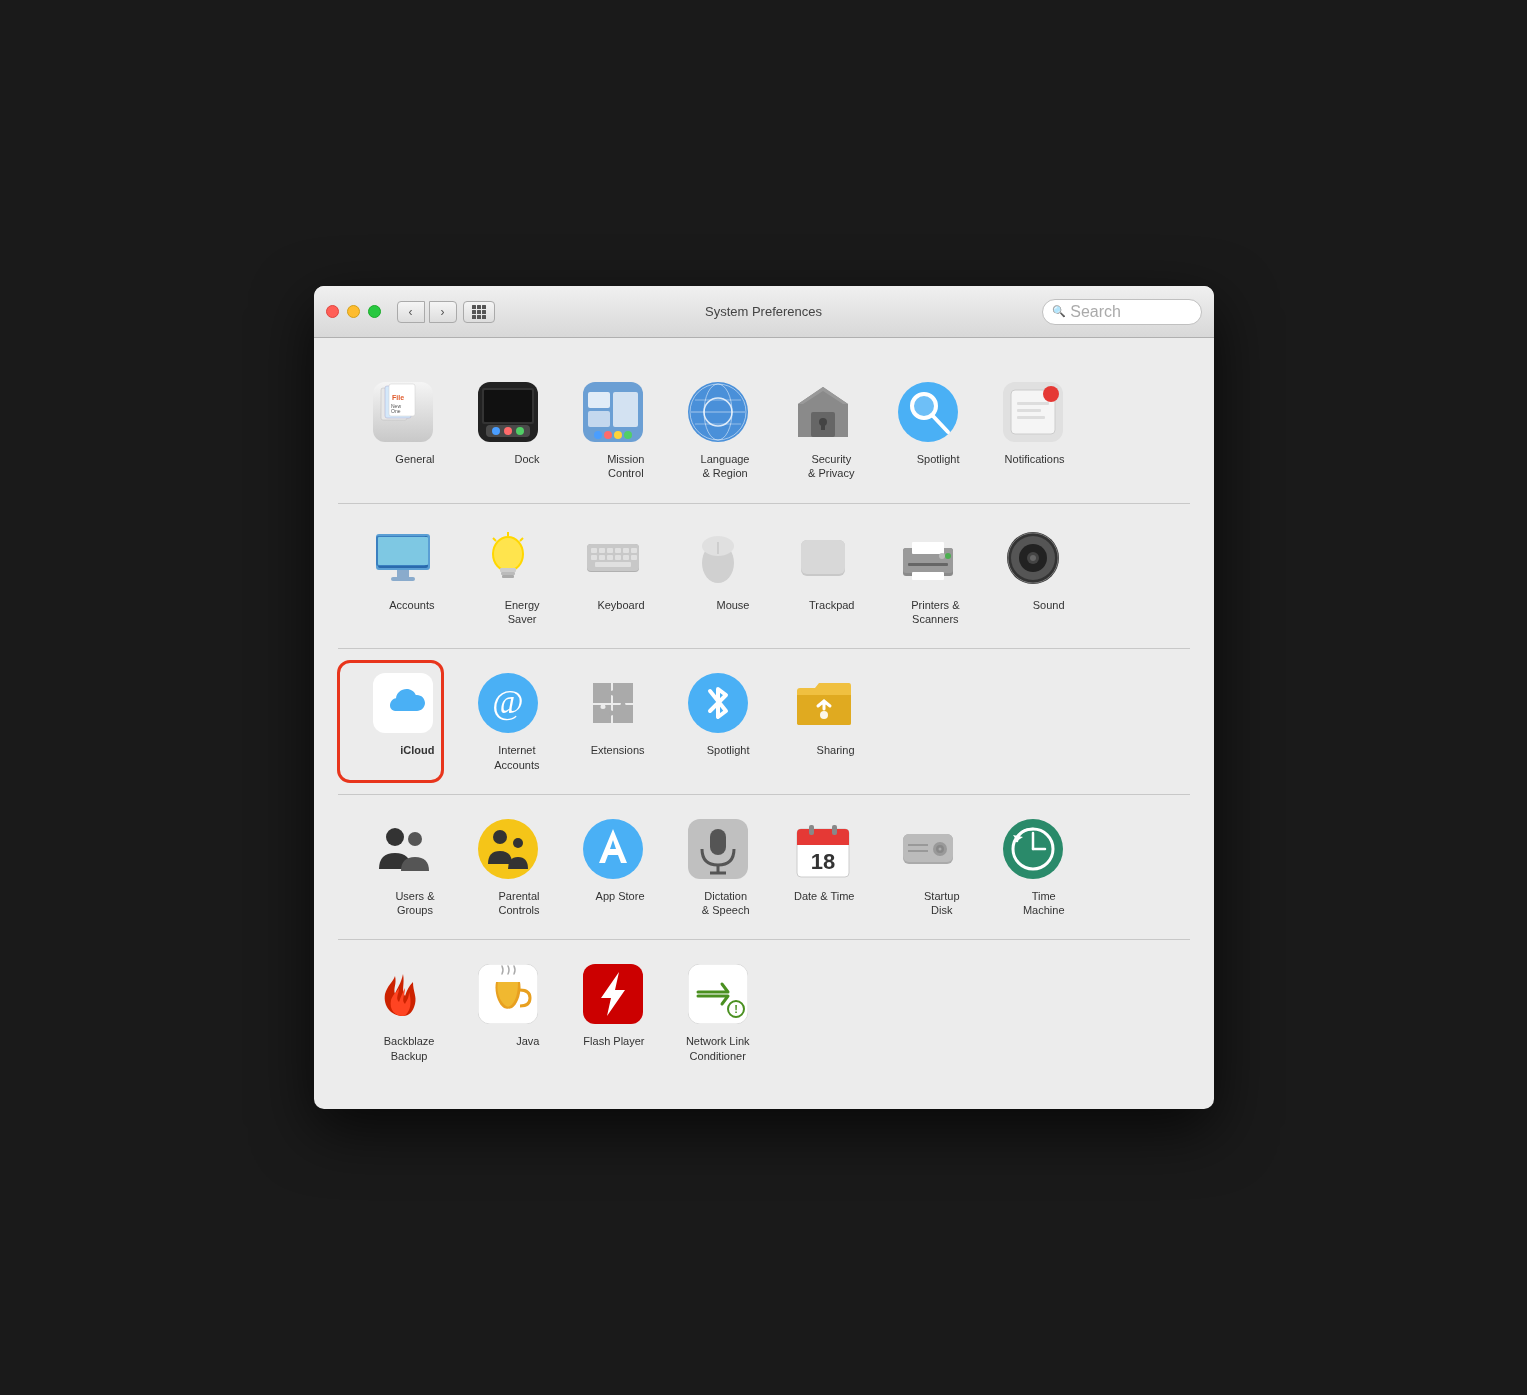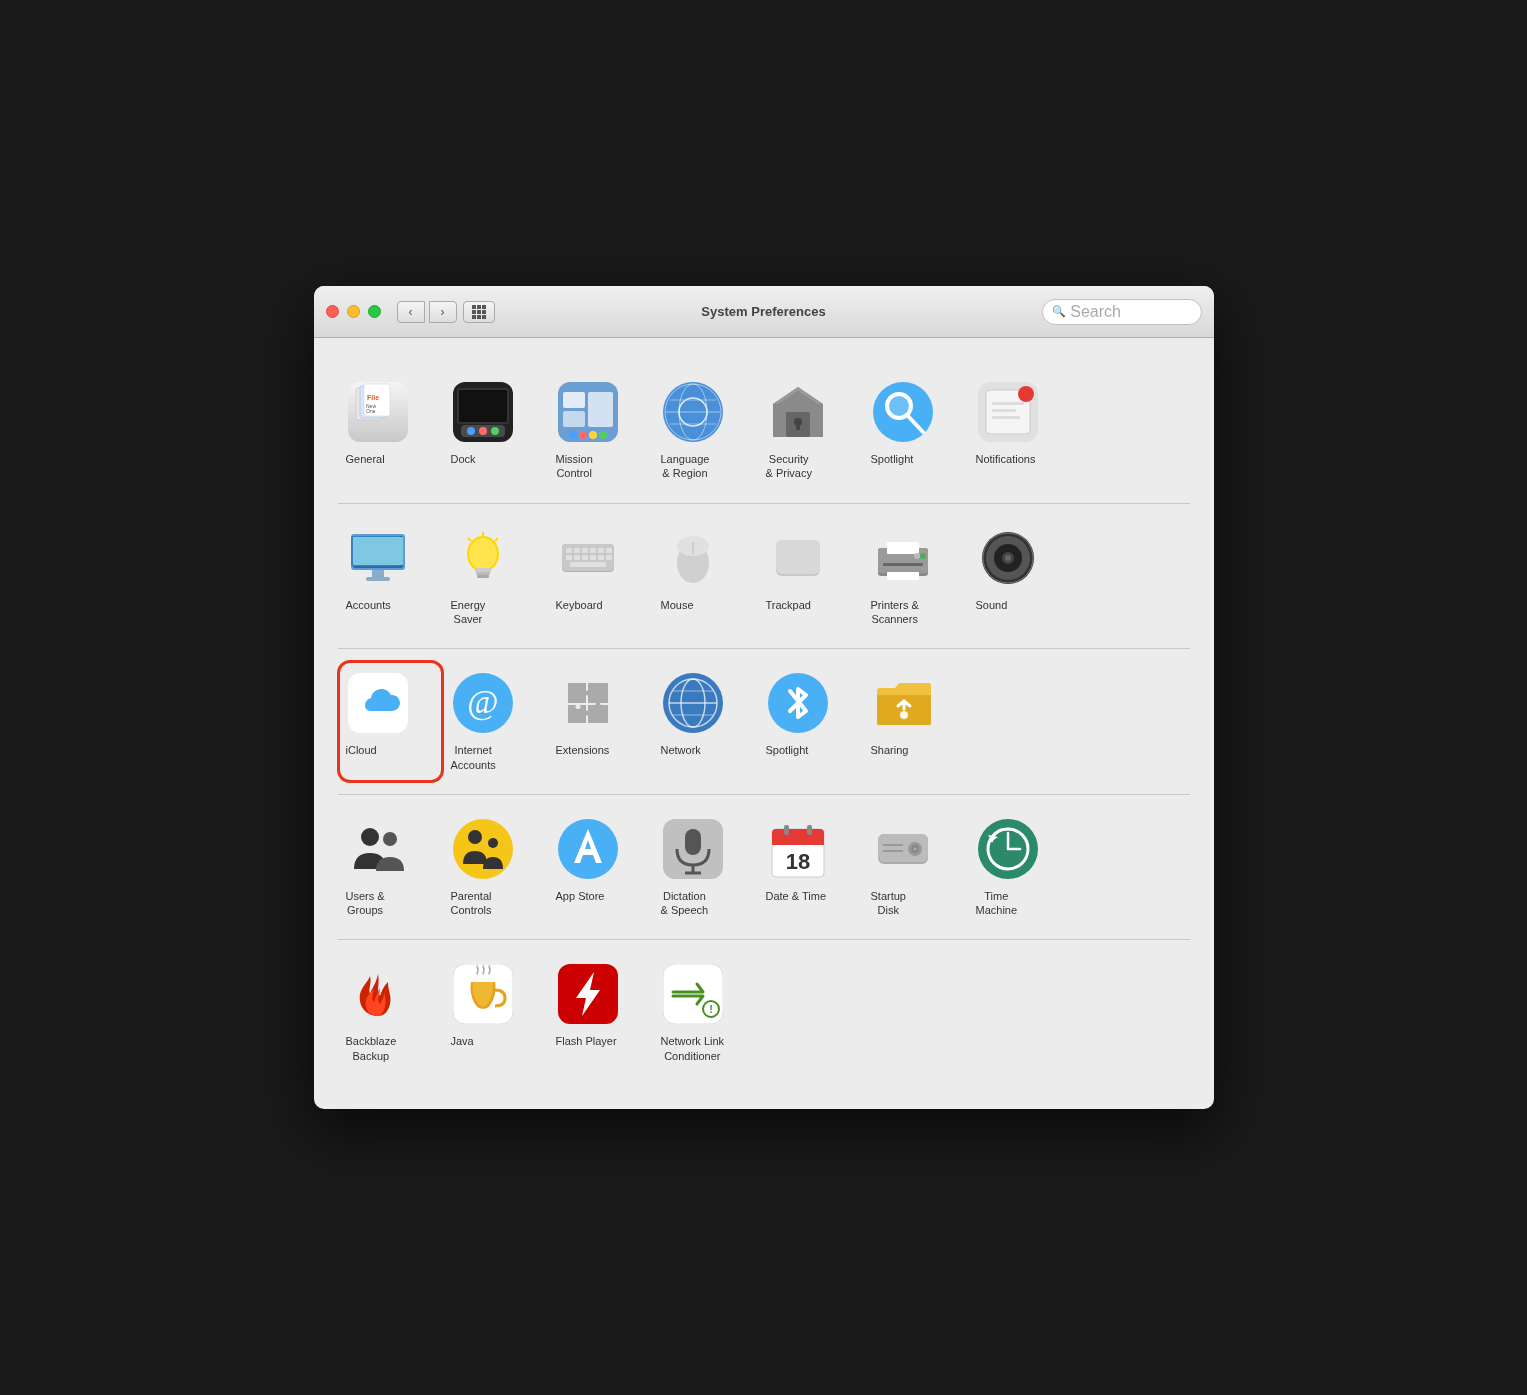--- a/index.html
+++ b/index.html
@@ -72,21 +72,21 @@
       cursor: pointer;
       margin-left: 6px;
       font-size: 10px;
       color: #555;
     }
     .window-title {
       position: absolute;
       left: 50%;
       transform: translateX(-50%);
       font-size: 13px;
-      font-weight: 700;
+      font-weight: 400;
       color: #444;
     }
     .search-box {
       margin-left: auto;
       display: flex;
       align-items: center;
       background: white;
       border: 1px solid #c0c0c0;
       border-radius: 14px;
       padding: 3px 10px;
@@ -107,21 +107,21 @@
     .section {
       display: flex;
       flex-wrap: wrap;
       padding: 12px 0;
       border-bottom: 1px solid #c8c8c8;
     }
     .section:last-child { border-bottom: none; }
     .pref-item {
       display: flex;
       flex-direction: column;
-      align-items: flex-start;
+      align-items: flex-end;
       width: 105px;
       padding: 10px 8px;
       cursor: pointer;
       border-radius: 8px;
       text-align: center;
     }
     .pref-icon {
       width: 64px;
       height: 64px;
       margin-bottom: 8px;
@@ -133,20 +133,21 @@
     .pref-label {
       font-size: 11px;
       color: #333;
       line-height: 1.3;
       text-align: center;
     }
     .icloud-selected {
       outline: 3px solid #e8351c;
       outline-offset: -2px;
       border-radius: 12px;
+      font-weight: bold;
     }
   </style>
 </head>
 <body>
 
 <div class="window">
 
   <div class="titlebar">
     <div class="traffic-lights">
       <div class="traffic-light tl-close"></div>
@@ -461,34 +462,20 @@
 
             <path d="M10,10 L28,10 L28,18 C28,18 32,16 32,20 C32,24 28,22 28,22 L28,30 L10,30 Z" fill="#aaa"></path>
             <path d="M30,10 L50,10 L50,30 L42,30 C42,30 44,34 40,34 C36,34 38,30 38,30 L30,30 Z" fill="#aaa"></path>
             <path d="M10,32 L28,32 L28,50 L10,50 Z M18,32 C18,32 16,36 20,36 C24,36 22,32 22,32" fill="#aaa"></path>
             <path d="M30,32 L50,32 L50,50 L30,50 L30,42 C30,42 26,44 26,40 C26,36 30,38 30,38 Z" fill="#aaa"></path>
           </svg>
         </div>
         <span class="pref-label">Extensions</span>
       </div>
 
-      <div class="pref-item">
-        <div class="pref-icon">
-          <svg width="60" height="60" viewBox="0 0 60 60">
-            <circle cx="30" cy="30" r="30" fill="#3a7abf"></circle>
-
-            <circle cx="30" cy="30" r="24" fill="none" stroke="white" stroke-width="1.5" opacity="0.7"></circle>
-            <ellipse cx="30" cy="30" rx="12" ry="24" fill="none" stroke="white" stroke-width="1.5" opacity="0.7"></ellipse>
-            <line x1="6" y1="30" x2="54" y2="30" stroke="white" stroke-width="1.5" opacity="0.7"></line>
-            <line x1="10" y1="18" x2="50" y2="18" stroke="white" stroke-width="1" opacity="0.5"></line>
-            <line x1="10" y1="42" x2="50" y2="42" stroke="white" stroke-width="1" opacity="0.5"></line>
-          </svg>
-        </div>
-        <span class="pref-label">Network</span>
-      </div>
 
       <div class="pref-item">
         <div class="pref-icon">
           <svg width="60" height="60" viewBox="0 0 60 60">
             <circle cx="30" cy="30" r="30" fill="#4ab0f5"></circle>
 
             <path d="M22,18 L38,38 L30,44 L30,16 L38,22 L22,38" fill="none" stroke="white" stroke-width="4" stroke-linecap="round" stroke-linejoin="round"></path>
           </svg>
         </div>
         <span class="pref-label">Spotlight</span>

